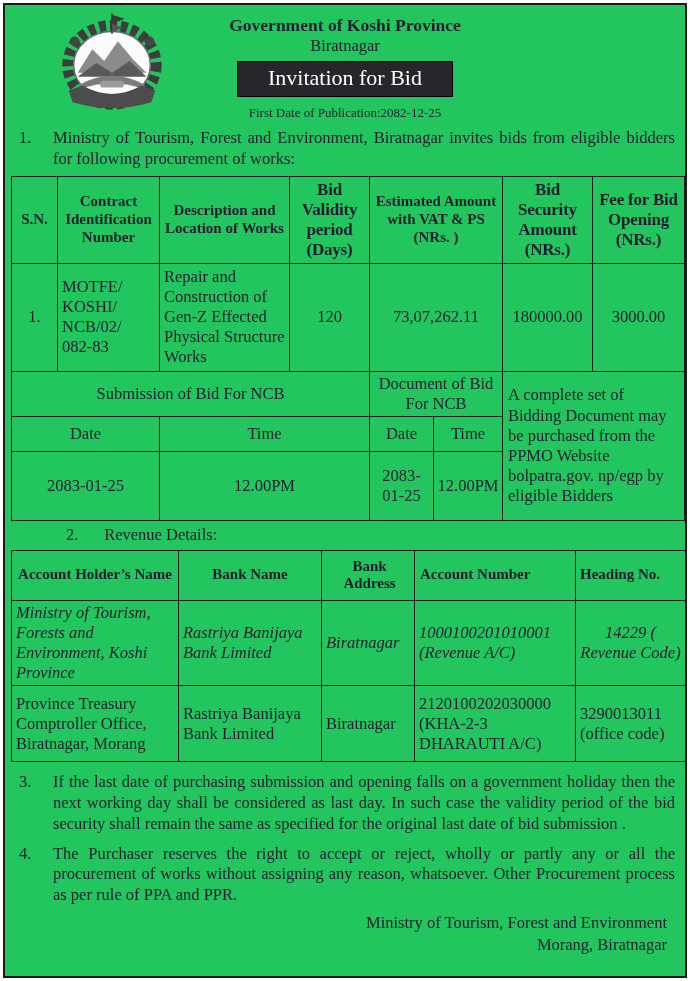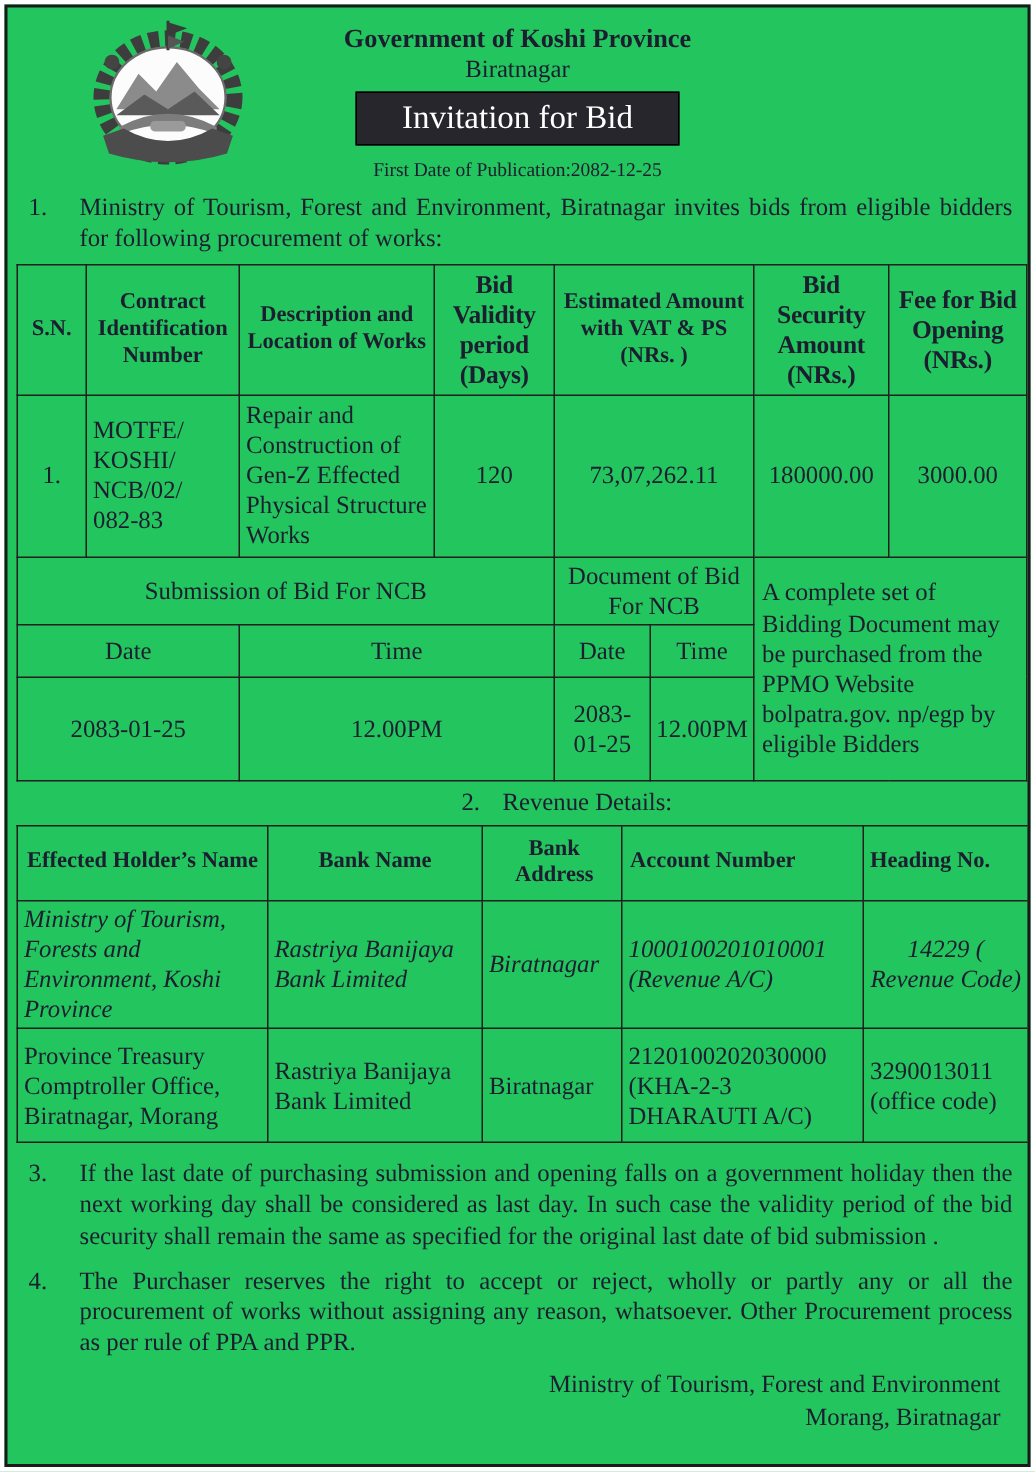--- a/index.html
+++ b/index.html
@@ -69,21 +69,21 @@
   td.ctr { text-align: center; }
   td.pre { white-space: pre-line; }
   tr.t1-head { height: 76px; }
   tr.t1-data { height: 108px; }
   tr.t1-sub  { height: 40px; }
   tr.t1-dt   { height: 35px; }
   tr.t1-val  { height: 69px; }
   td.subhead { text-align: center; font-size: 16.5px; }
   td.note { vertical-align: middle; font-size: 16.5px; line-height: 1.22; padding: 2px 5px; }
 
-  .rev-line { font-size: 16.5px; margin: 4px 0 5px 55px; line-height: 20px; text-align: center; }
+  .rev-line { font-size: 16.5px; margin: 4px 0 5px 55px; line-height: 20px; }
   .rev-line .rev-no { display: inline-block; width: 34px; }
 
   tr.t2-head { height: 50px; }
   tr.t2-row1 { height: 81px; font-style: italic; }
   tr.t2-row2 { height: 76px; }
   td.cell-left { text-align: left; line-height: 1.22; }
 
   
   .signature {
     text-align: right;
@@ -189,21 +189,21 @@
   <table>
     <colgroup>
       <col style="width:167px">
         <col style="width:143px">
         <col style="width:93px">
         <col style="width:161px">
         <col style="width:110px">
     </colgroup>
     <tbody>
       <tr class="t2-head">
-        <th>Effected Holder’s Name</th>
+        <th>Account Holder’s Name</th>
         <th>Bank Name</th>
         <th style="text-align:center;padding-left:5px;">Bank Address</th>
         <th style="text-align:left;padding-left:5px;">Account Number</th>
         <th style="text-align:left;padding-left:4px;">Heading No.</th>
       </tr>
       <tr class="t2-row1">
         <td class="cell-left">Ministry of Tourism, Forests and Environment, Koshi Province</td>
         <td class="cell-left">Rastriya Banijaya Bank Limited</td>
         <td class="cell-left">Biratnagar</td>
         <td class="cell-left">1000100201010001 (Revenue A/C)</td>

